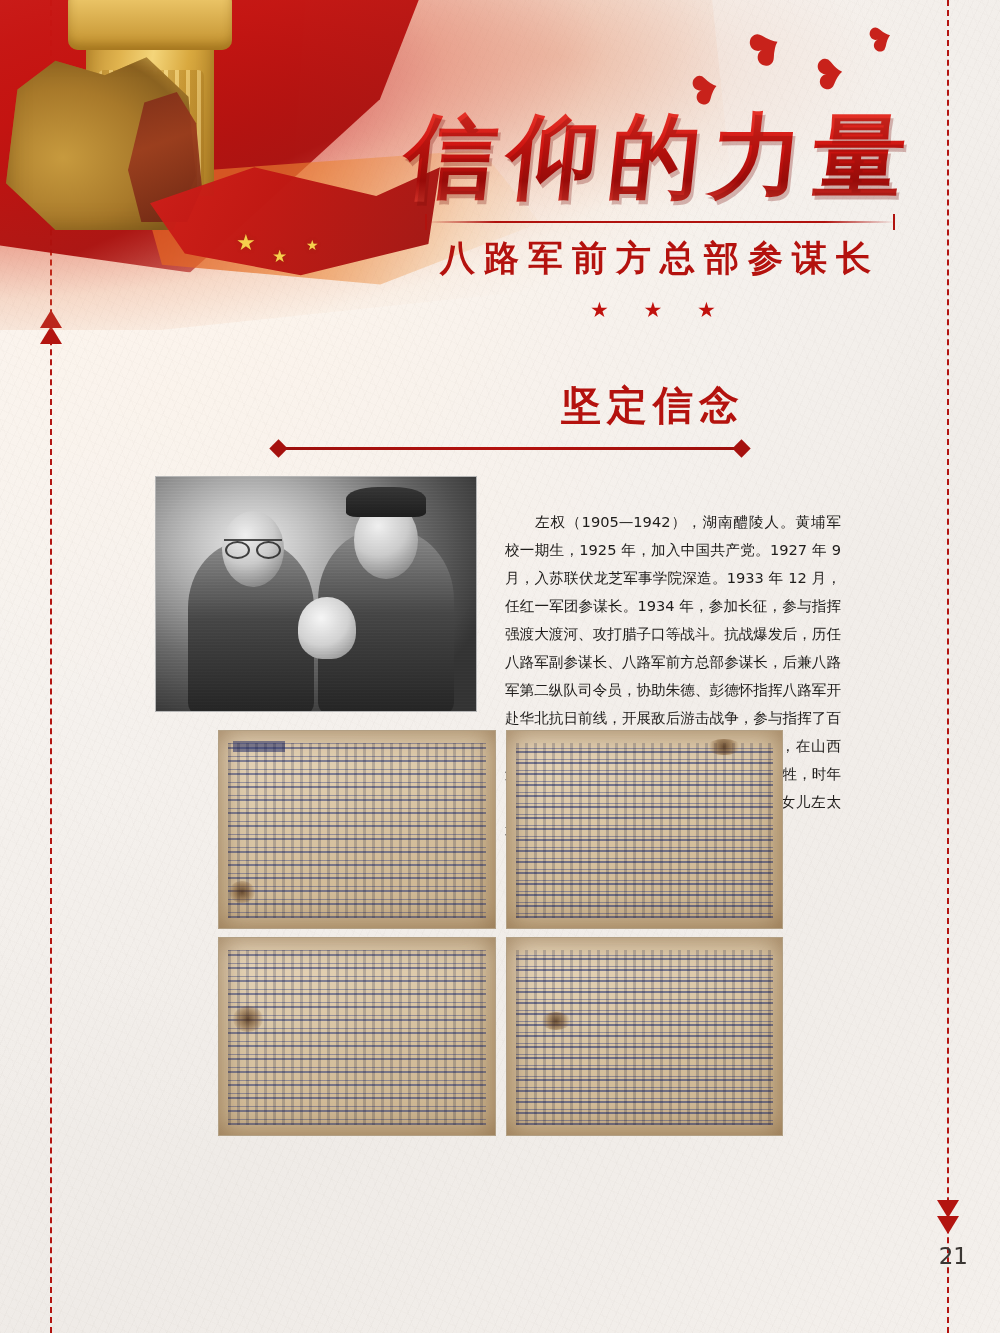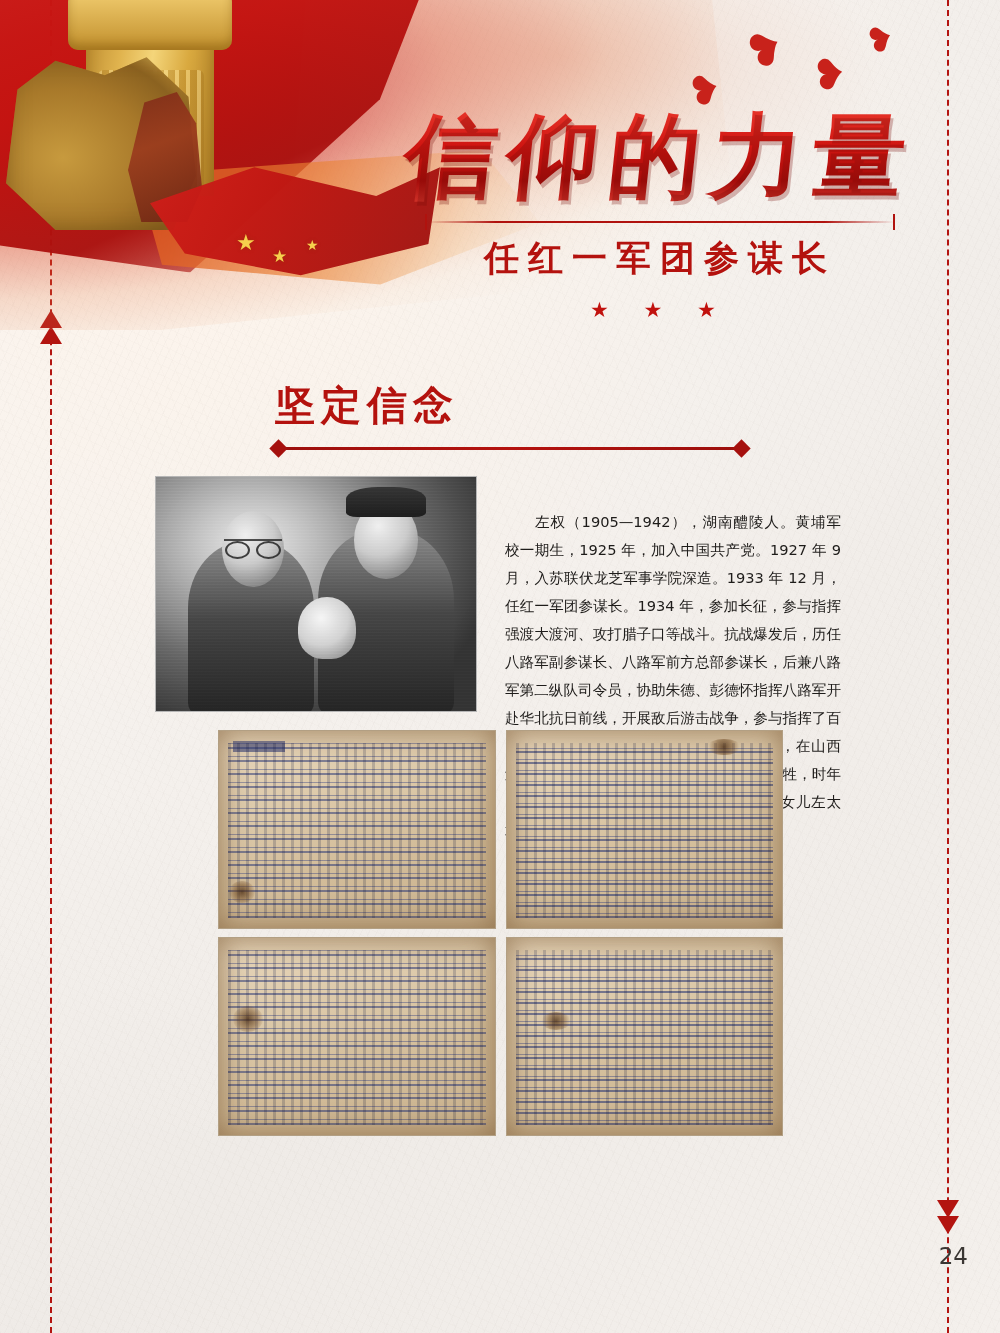--- a/index.html
+++ b/index.html
@@ -205,21 +205,21 @@
     font-size: 21px;
     letter-spacing: 14px;
     text-align: center;
   }
 
   
   .section-head {
     position: absolute;
     left: 275px; top: 378px;
     width: 470px;
-    text-align: left;
+    text-align: right;
   }
   .section-title {
     font-size: 40px;
     font-weight: bold;
     letter-spacing: 6px;
     color: #b4120e;
     font-family: "DejaVu Sans", "Liberation Sans", sans-serif;
   }
   .section-rule {
     margin: 14px auto 0;
@@ -481,21 +481,21 @@
       <div class="dove" style="left:8px; top:52px; transform:rotate(-16deg);">❥</div>
       <div class="dove" style="left:66px; top:8px; font-size:46px; transform:rotate(-28deg);">❥</div>
       <div class="dove" style="left:132px; top:36px; font-size:42px; transform:rotate(-8deg);">❥</div>
       <div class="dove" style="left:186px; top:4px; font-size:34px; transform:rotate(-20deg);">❥</div>
     </div>
   </div>
 
   <div class="title-block">
     <div class="main-title">信仰的力量</div>
     <div class="sub-title-rule"></div>
-    <div class="sub-title">任红一军团参谋长</div>
+    <div class="sub-title">八路军前方总部参谋长</div>
     <div class="stars-row">★ ★ ★</div>
   </div>
 
   <div class="section-head">
     <div class="section-title">坚定信念</div>
     <div class="section-rule"></div>
   </div>
 
   <div class="photo-family">
     <div class="pf-bg"></div>
@@ -533,14 +533,14 @@
     </div>
     <div class="letter">
       <div class="lines tight"></div>
       <div class="scribble"></div>
       <div class="stain" style="left:34px; top:74px; width:30px; height:18px;"></div>
       <div class="edge"></div>
     </div>
   </div>
 
 
-  <div class="page-number">24</div>
+  <div class="page-number">21</div>
 </div>
 
 </body></html>

